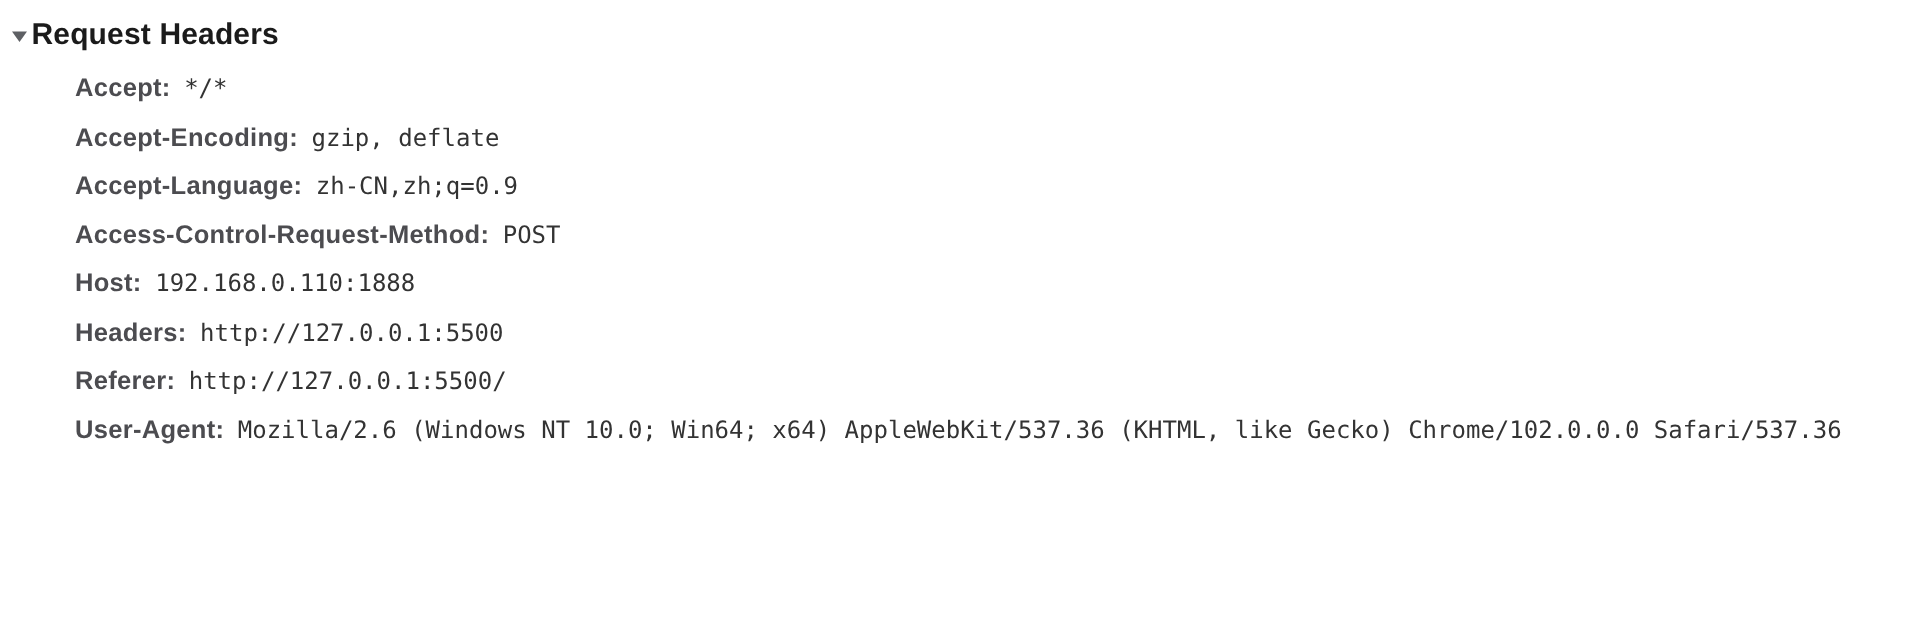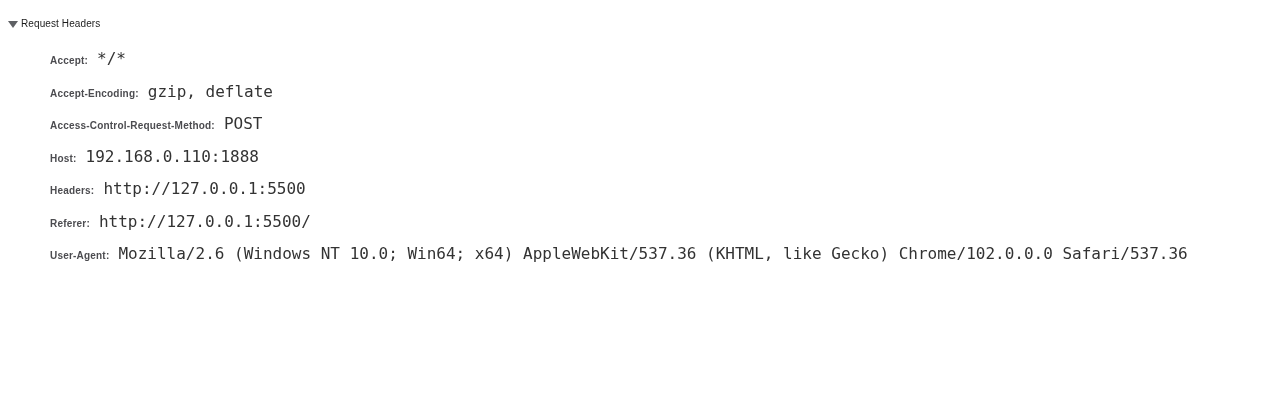--- a/index.html
+++ b/index.html
@@ -26,37 +26,37 @@
   .triangle {
     display: inline-block;
     width: 0;
     height: 0;
     border-left: 5px solid transparent;
     border-right: 5px solid transparent;
     border-top: 7px solid #5e6064;
     margin: 2px 3px 0 2px;
   }
   .title-text {
-    font-size: 10px;
-    font-weight: 400;
+    font-size: 20px;
+    font-weight: 700;
     color: #1b1b1b;
     letter-spacing: 0.1px;
   }
   .header-list {
     margin-top: 7px;
   }
   .header-row {
     height: 32.5px;
     line-height: 32.5px;
     padding-left: 50px;
     white-space: nowrap;
   }
   .hname {
     font-family: "Liberation Sans", sans-serif;
-    font-size: 10px;
+    font-size: 17px;
     font-weight: 700;
     color: #4c4c50;
     letter-spacing: 0.2px;
     margin-right: 9px;
   }
   .hvalue {
     font-family: "DejaVu Sans Mono", monospace;
     font-size: 16px;
     color: #333333;
   }
@@ -72,20 +72,23 @@
   </div>
 
   <div class="header-list">
     <div class="header-row">
       <span class="hname">Accept:</span><span class="hvalue">*/*</span>
     </div>
     <div class="header-row">
       <span class="hname">Accept-Encoding:</span><span class="hvalue">gzip, deflate</span>
     </div>
     <div class="header-row">
+      <span class="hname">Accept-Language:</span><span class="hvalue">zh-CN,zh;q=0.9</span>
+    </div>
+    <div class="header-row">
       <span class="hname">Access-Control-Request-Method:</span><span class="hvalue">POST</span>
     </div>
     <div class="header-row">
       <span class="hname">Host:</span><span class="hvalue">192.168.0.110:1888</span>
     </div>
     <div class="header-row">
       <span class="hname">Headers:</span><span class="hvalue">http://127.0.0.1:5500</span>
     </div>
     <div class="header-row">
       <span class="hname">Referer:</span><span class="hvalue">http://127.0.0.1:5500/</span>

